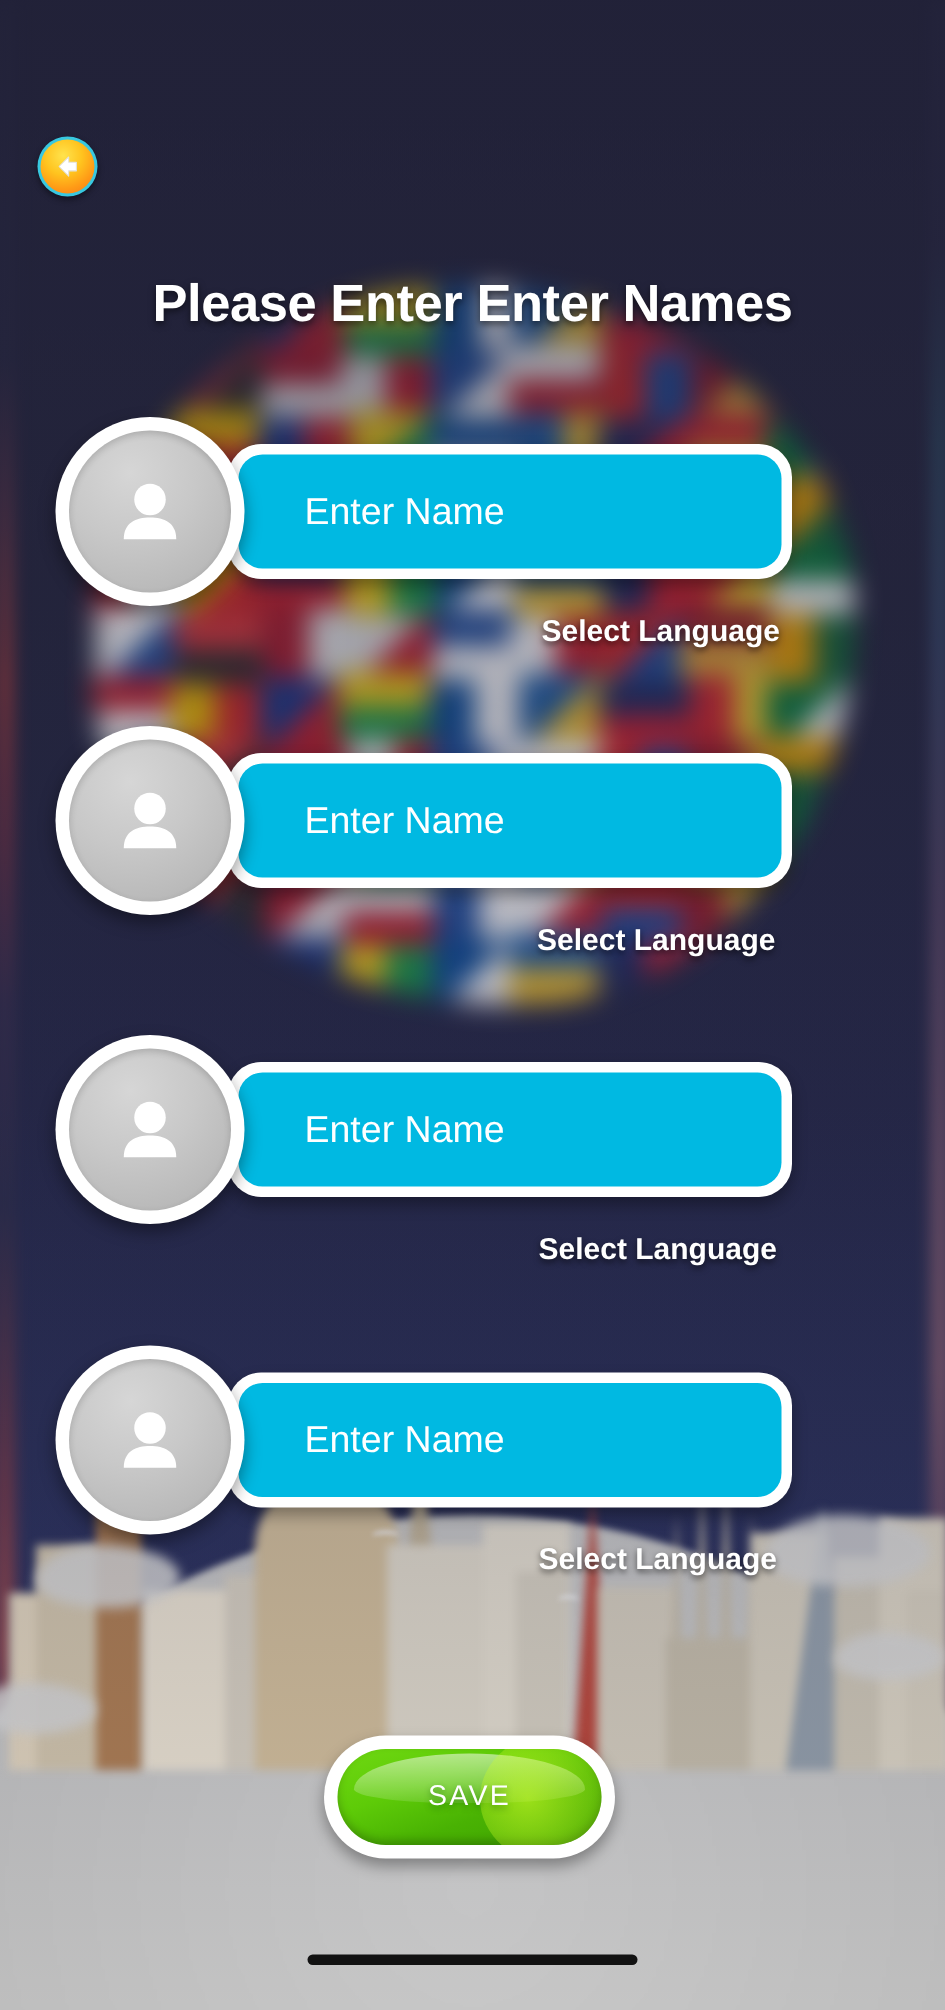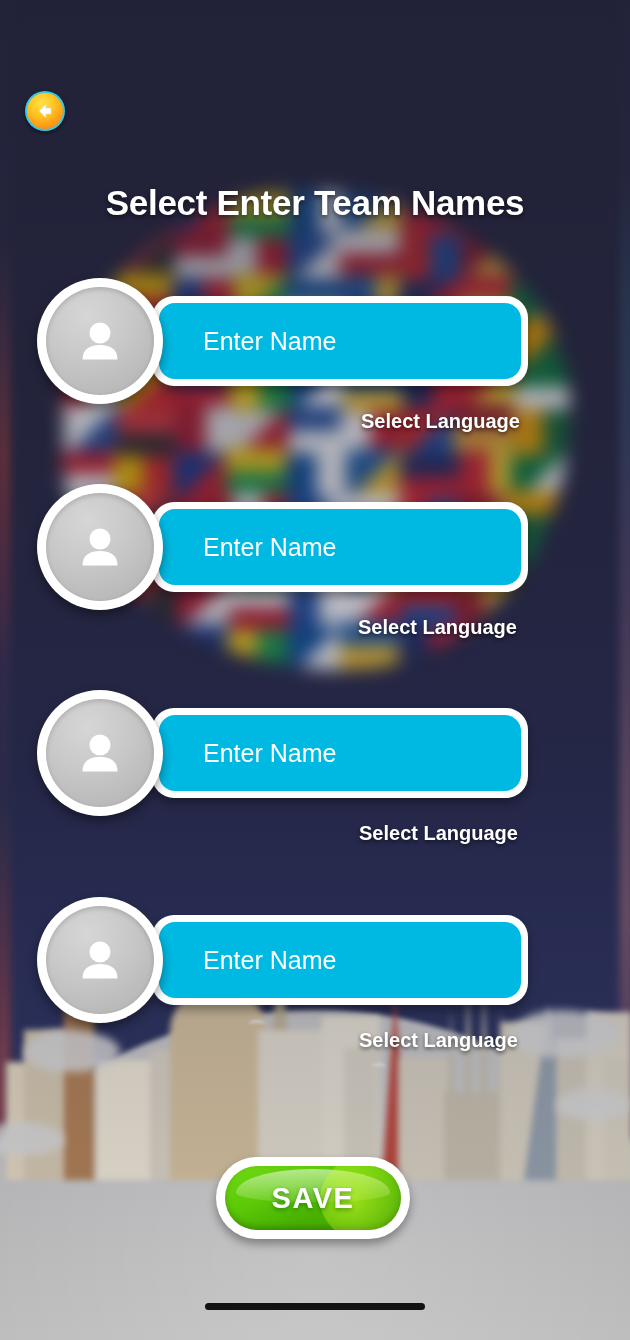--- a/index.html
+++ b/index.html
@@ -202,22 +202,22 @@
   .save-btn .sheen {
     position: absolute; right: -14%; top: -18%;
     width: 60%; height: 140%;
     border-radius: 50%;
     background: radial-gradient(circle at 30% 50%, rgba(210,255,40,.60) 0%, rgba(190,240,30,.10) 70%, rgba(190,240,30,0) 100%);
     pointer-events: none;
   }
   .save-btn .label {
     position: relative; z-index: 2;
     color: #ffffff;
-    font-size: 29px;
-    font-weight: bold;
+    font-size: 19px;
+    font-weight: normal;
     letter-spacing: 1.5px;
     text-shadow: 0 2px 4px rgba(0,70,0,.45);
   }
 
   
   .home-indicator {
     position: absolute; left: 205px; top: 1303px;
     width: 220px; height: 7px;
     background: #121212;
     border-radius: 4px;
@@ -377,21 +377,21 @@
     <div class="back-btn">
       <div class="inner">
         <span>
           <svg width="22" height="22" viewBox="0 0 22 22" aria-hidden="true">
             <path d="M11.8 4.6 L5.4 11 L11.8 17.4 L11.8 13.9 L16.9 13.9 L16.9 8.1 L11.8 8.1 Z" fill="#ffffff" stroke="#e2e2e2" stroke-width="0.7" stroke-linejoin="round"></path>
           </svg>
         </span>
       </div>
     </div>
 
-    <div class="title">Select Enter Team Names</div>
+    <div class="title">Please Enter Enter Names</div>
 
     <div class="row r1" style="top:278px;">
       <div class="avatar">
         <div class="disc">
           <span>
             <svg width="54" height="54" viewBox="0 0 54 54" aria-hidden="true">
               <circle cx="27" cy="19" r="10.5" fill="#ffffff"></circle>
               <path d="M9.5 45.5 C9.5 34.5 17.5 31 27 31 C36.5 31 44.5 34.5 44.5 45.5 Z" fill="#ffffff"></path>
             </svg>
           </span>

